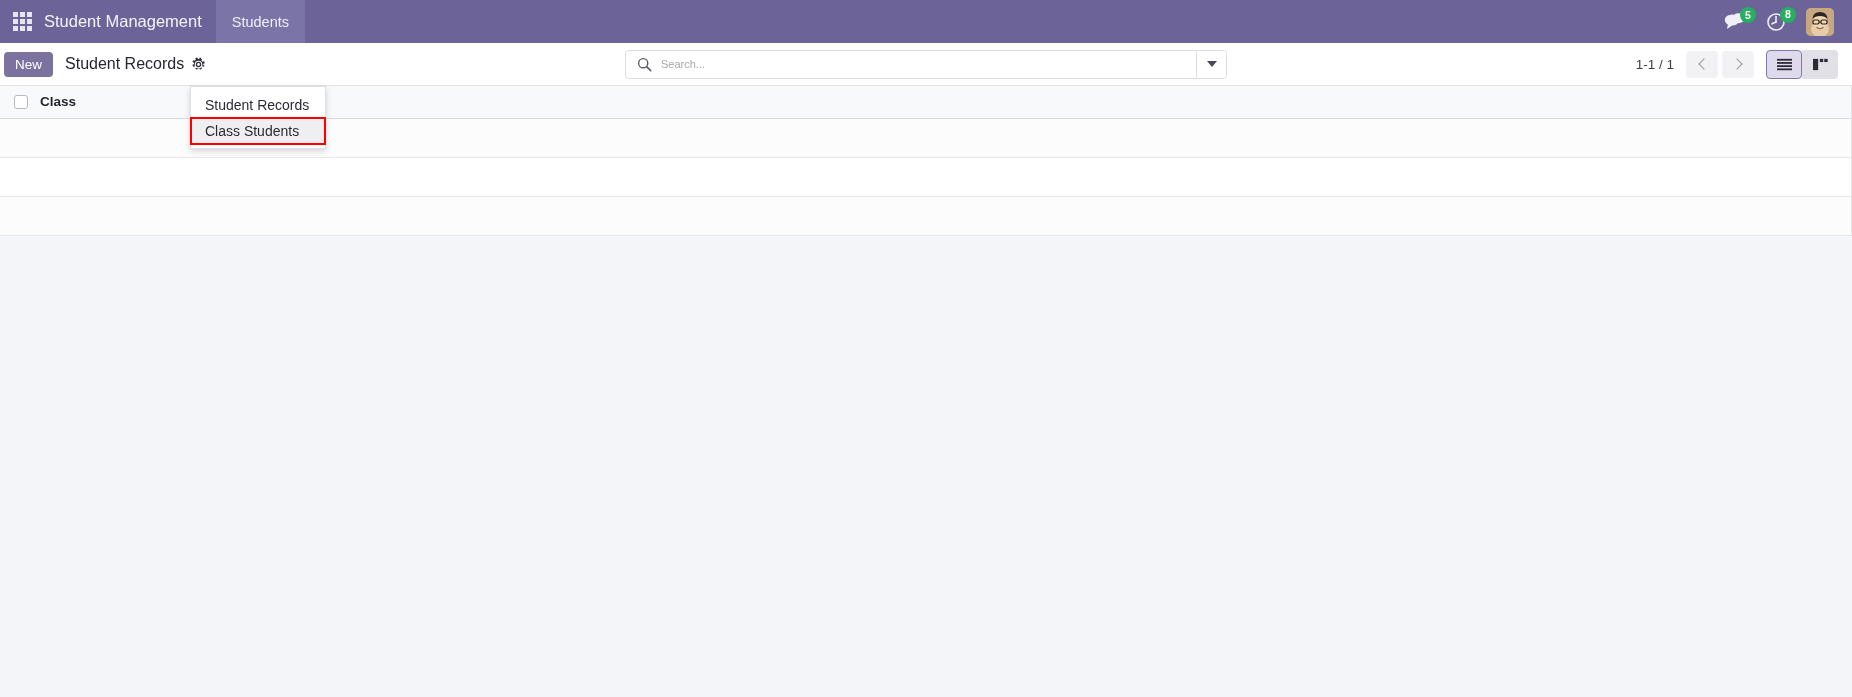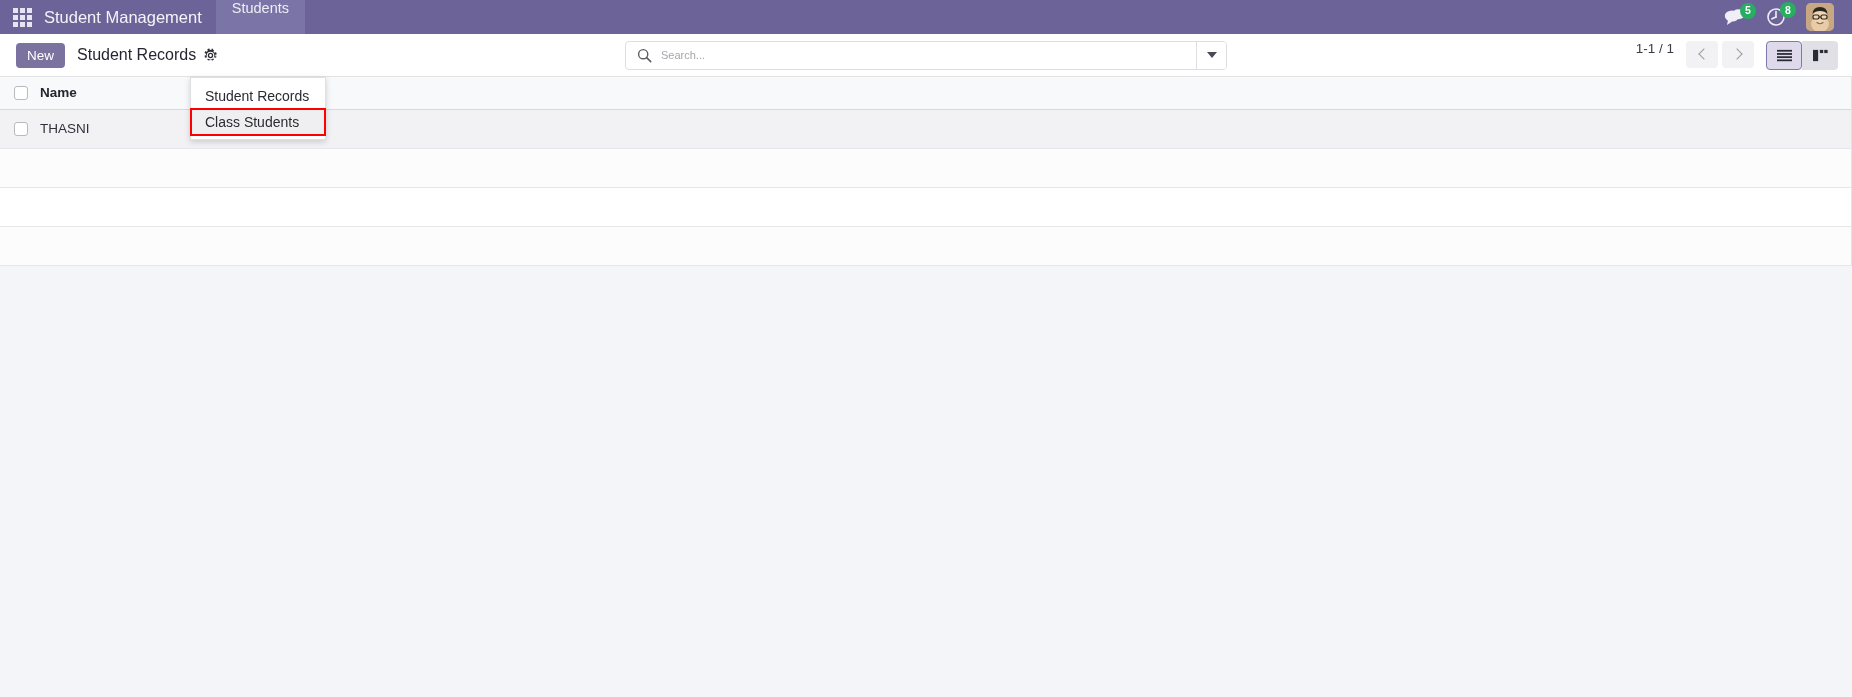--- a/index.html
+++ b/index.html
@@ -6,21 +6,21 @@
   html, body {
     width: 1852px;
     height: 697px;
     overflow: hidden;
     font-family: "Liberation Sans", sans-serif;
     background: #F4F5F9;
   }
 
   
   .navbar {
-    height: 34px;
+    height: 43px;
     background: #6C6499;
     display: flex;
     align-items: stretch;
     position: relative;
     z-index: 40;
   }
   .apps-btn {
     width: 44px;
     display: flex;
     align-items: center;
@@ -38,20 +38,21 @@
     display: flex;
     align-items: center;
     color: #F4F3F8;
     font-size: 16.5px;
     padding: 0 14px 0 0;
     white-space: nowrap;
     cursor: pointer;
   }
   .menu-item {
     display: flex;
+    align-items: center;
     padding: 0 16px;
     color: #EFEDF5;
     font-size: 14.5px;
     cursor: pointer;
     white-space: nowrap;
   }
   .menu-item.active { background: #7B74A6; }
   .nav-spacer { flex: 1; }
   .nav-right { display: flex; align-items: center; gap: 20px; padding-right: 18px; }
   .nav-icon-wrap { position: relative; display: flex; align-items: center; cursor: pointer; }
@@ -80,21 +81,21 @@
     cursor: pointer;
   }
 
   
   .control-panel {
     height: 43px;
     background: #FFFFFF;
     border-bottom: 1px solid #E3E3E6;
     display: flex;
     align-items: center;
-    padding: 0 14px 0 16px;
+    padding: 0 14px 0 4px;
     position: relative;
     z-index: 20;
   }
   .btn-new {
     background: #7B729F;
     color: #FFFFFF;
     border: none;
     border-radius: 4px;
     font-size: 13.5px;
     padding: 5px 11px;
@@ -151,20 +152,21 @@
   .caret-down {
     width: 0; height: 0;
     border-left: 5px solid transparent;
     border-right: 5px solid transparent;
     border-top: 6px solid #4A4A55;
   }
 
   .cp-right {
     margin-left: auto;
     display: flex;
+    align-items: center;
     gap: 12px;
   }
   .pager { font-size: 13.5px; color: #3C3C46; white-space: nowrap; }
   .pager-btns { display: flex; gap: 4px; }
   .pager-btn {
     width: 32px; height: 27px;
     background: #F2F2F4;
     border: none;
     border-radius: 4px;
     display: flex;
@@ -386,30 +388,24 @@
 </div>
 
 <div class="page-body">
   <div class="list-wrap">
     <table class="o-list">
       <thead>
         <tr>
           <th class="col-check">
             <span class="cbx"></span>
           </th>
-          <th class="cell-name">Name</th>
+          <th class="cell-name">Class</th>
         </tr>
       </thead>
       <tbody>
-        <tr class="data-row">
-          <td class="col-check">
-            <span class="cbx"></span>
-          </td>
-          <td class="cell-name">THASNI</td>
-        </tr>
         <tr class="empty-row odd">
           <td class="col-check"></td>
           <td class="cell-name"></td>
         </tr>
         <tr class="empty-row even">
           <td class="col-check"></td>
           <td class="cell-name"></td>
         </tr>
         <tr class="empty-row odd">
           <td class="col-check"></td>

